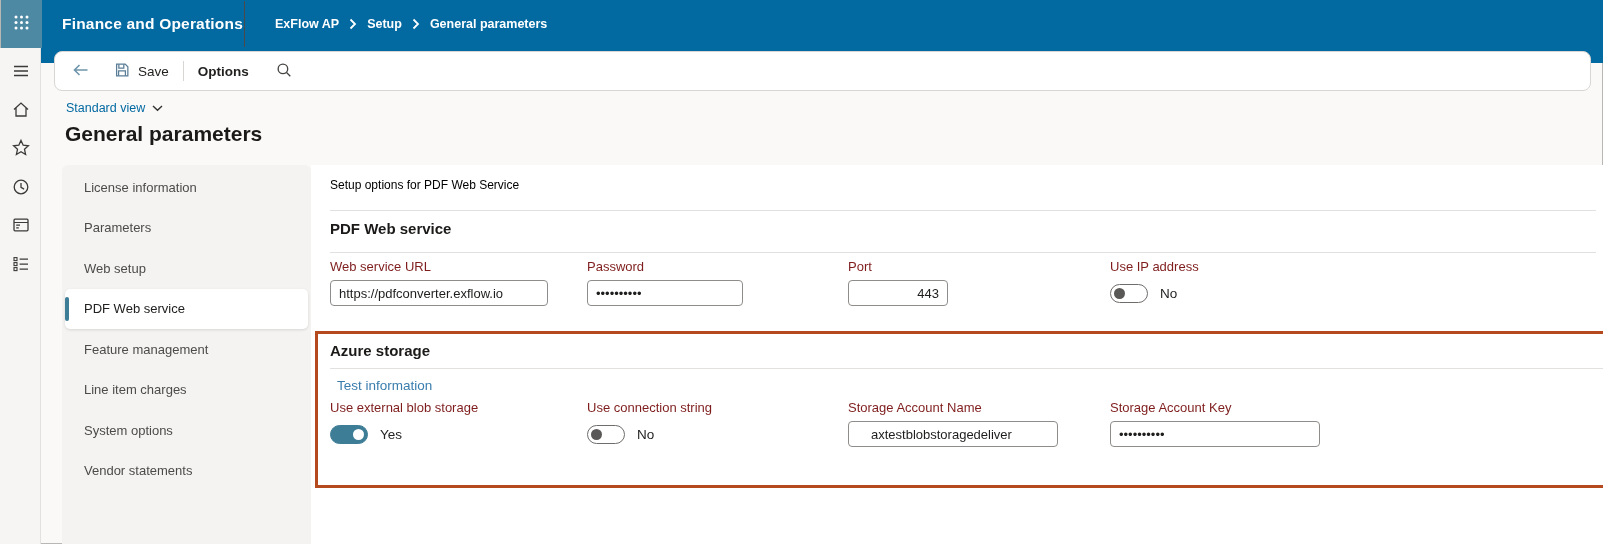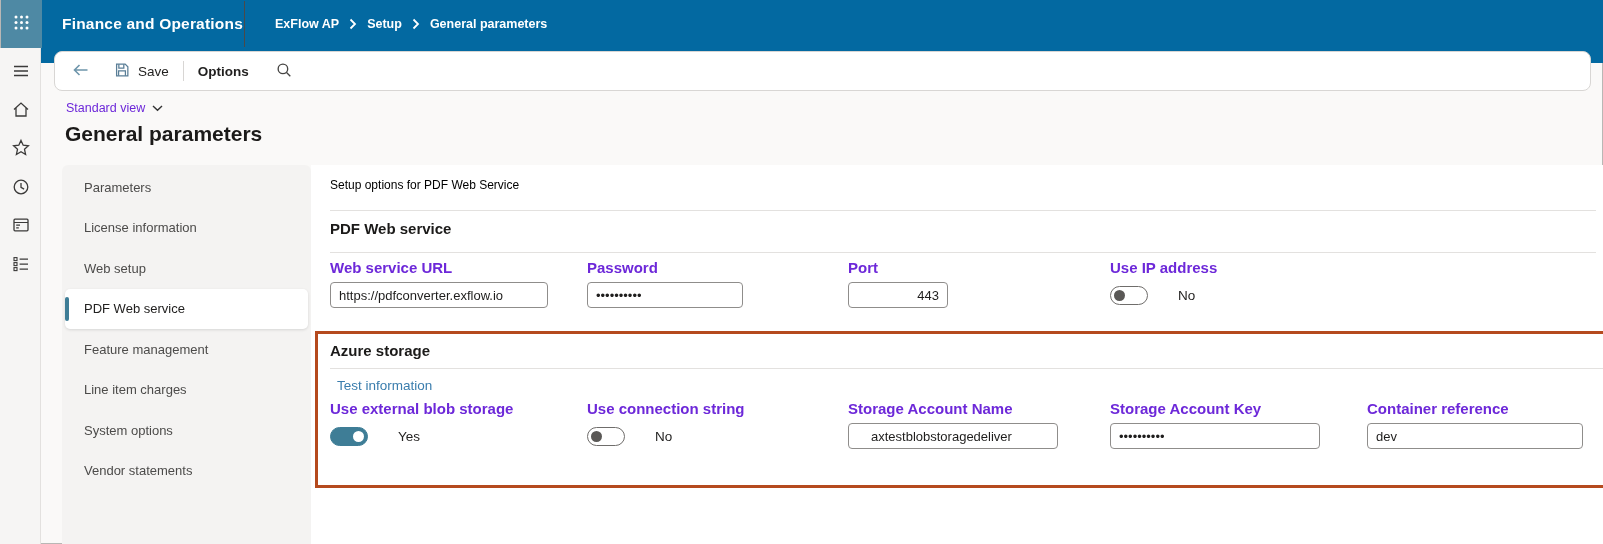--- a/index.html
+++ b/index.html
@@ -23,49 +23,49 @@
 
   
   .cmdbar { position:absolute; left:54px; top:51px; width:1537px; height:40px; background:#fff; border:1px solid #d8d6d4; border-radius:8px; display:flex; align-items:center; font-size:13.5px; }
   .cmd-item { display:flex; align-items:center; gap:7px; padding:0 12px; height:100%; cursor:pointer; color:#201f1e; }
   .cmd-back { padding:0 10px 0 16px; }
   .cmd-divider { width:1px; height:20px; background:#d8d6d4; margin:0 2px; }
   .cmd-options { font-weight:bold; }
   .cmd-search { padding:0 14px; }
 
   
-  .view-selector { position:absolute; left:66px; top:101px; display:flex; align-items:center; gap:7px; font-size:12.5px; color:#6d28d9; cursor:pointer; }
+  .view-selector { position:absolute; left:66px; top:101px; display:flex; align-items:center; gap:7px; font-size:12.5px; color:#0369a1; cursor:pointer; }
   .page-title { position:absolute; left:65px; top:122px; font-size:21px; font-weight:bold; color:#1b1a19; }
 
   
   .navcard { position:absolute; left:62px; top:165px; width:249px; height:379px; background:#f4f3f2; border-radius:6px 6px 0 0; padding-top:2px; }
   .nav-item { position:relative; height:40.5px; display:flex; align-items:center; padding-left:22px; font-size:13px; color:#4c4b4a; cursor:pointer; }
   .nav-item.selected { background:#fff; color:#222120; margin:0 3px; border-radius:5px; box-shadow:0 1px 3px rgba(0,0,0,.12); padding-left:19px; }
   .nav-item.selected::before { content:""; position:absolute; left:0; top:50%; transform:translateY(-50%); width:4px; height:24px; border-radius:2px; background:#3e7d96; }
 
   
   .main { position:absolute; left:311px; top:165px; width:1292px; height:379px; background:#fff; }
   .caption { position:absolute; left:19px; top:13px; font-size:12px; color:#000000; }
   .hr { position:absolute; height:1px; background:#e3e1df; }
   .hr-a { left:19px; width:1266px; top:45px; }
   .hr-b { left:19px; width:1266px; top:87px; }
   .section-title { position:absolute; font-size:15px; font-weight:bold; color:#1b1a19; }
   .sec1-title { left:19px; top:55px; }
 
   .field { position:absolute; }
-  .field .flabel { font-size:15px; color:#6d28d9; display:block; margin-bottom:6px; white-space:nowrap;font-weight:bold; }
+  .field .flabel { font-size:13px; color:#7f1d1d; display:block; margin-bottom:6px; white-space:nowrap; }
   .tinput { height:26px; border:1px solid #8f8d8b; border-radius:4px; background:#fff; font-family:"Liberation Sans",sans-serif; font-size:13px; color:#1f1e1d; padding:0 8px; outline:none; }
   .tinput.right { text-align:right; }
   .f-url  { left:19px;  top:94px; }
   .f-pwd  { left:276px; top:94px; }
   .f-port { left:537px; top:94px; }
   .f-ip   { left:799px; top:94px; }
 
   
-  .toggle-wrap { display:flex; align-items:center; gap:30px; margin-top:10px; }
+  .toggle-wrap { display:flex; align-items:center; gap:12px; margin-top:10px; }
   .toggle { position:relative; width:38px; height:19px; border-radius:10px; cursor:pointer; }
   .toggle.off { background:#fff; border:1px solid #6f6d6b; }
   .toggle.off .knob { position:absolute; left:3px; top:3px; width:11px; height:11px; border-radius:50%; background:#5a5856; }
   .toggle.on { background:#3e7d96; border:1px solid #3e7d96; }
   .toggle.on .knob { position:absolute; right:3px; top:3px; width:11px; height:11px; border-radius:50%; background:#fff; }
   .toggle-text { font-size:13.5px; color:#252423; }
 
   
   .azure-box { position:absolute; left:4px; top:166px; width:1597px; height:157px; border:3px solid #b54a1e; background:#fff; }
   .azure-box .section-title { left:12px; top:8px; }
@@ -207,22 +207,22 @@
     <span>Standard view</span>
     <span>
       <svg width="11" height="7" viewBox="0 0 11 7">
           <path d="M1 1 L5.5 5.3 L10 1" stroke="#333" stroke-width="1.4" fill="none"></path>
         </svg>
     </span>
   </div>
   <div class="page-title">General parameters</div>
 
   <div class="navcard">
+    <div class="nav-item">License information</div>
     <div class="nav-item">Parameters</div>
-    <div class="nav-item">License information</div>
     <div class="nav-item">Web setup</div>
     <div class="nav-item selected">PDF Web service</div>
     <div class="nav-item">Feature management</div>
     <div class="nav-item">Line item charges</div>
     <div class="nav-item">System options</div>
     <div class="nav-item">Vendor statements</div>
   </div>
 
   <div class="main">
     <div class="caption">Setup options for PDF Web Service</div>
@@ -277,20 +277,16 @@
         </div>
       </div>
       <div class="field f-san">
         <span class="flabel">Storage Account Name</span>
         <input class="tinput w-san" type="text" value="axtestblobstoragedeliver" style="">
       </div>
       <div class="field f-sak">
         <span class="flabel">Storage Account Key</span>
         <input class="tinput w-sak" type="text" value="••••••••••" style="">
       </div>
-      <div class="field f-cref">
-        <span class="flabel">Container reference</span>
-        <input class="tinput w-cref" type="text" value="dev" style="">
-      </div>
     </div>
   </div>
 
 </div>
 
 </body></html>

